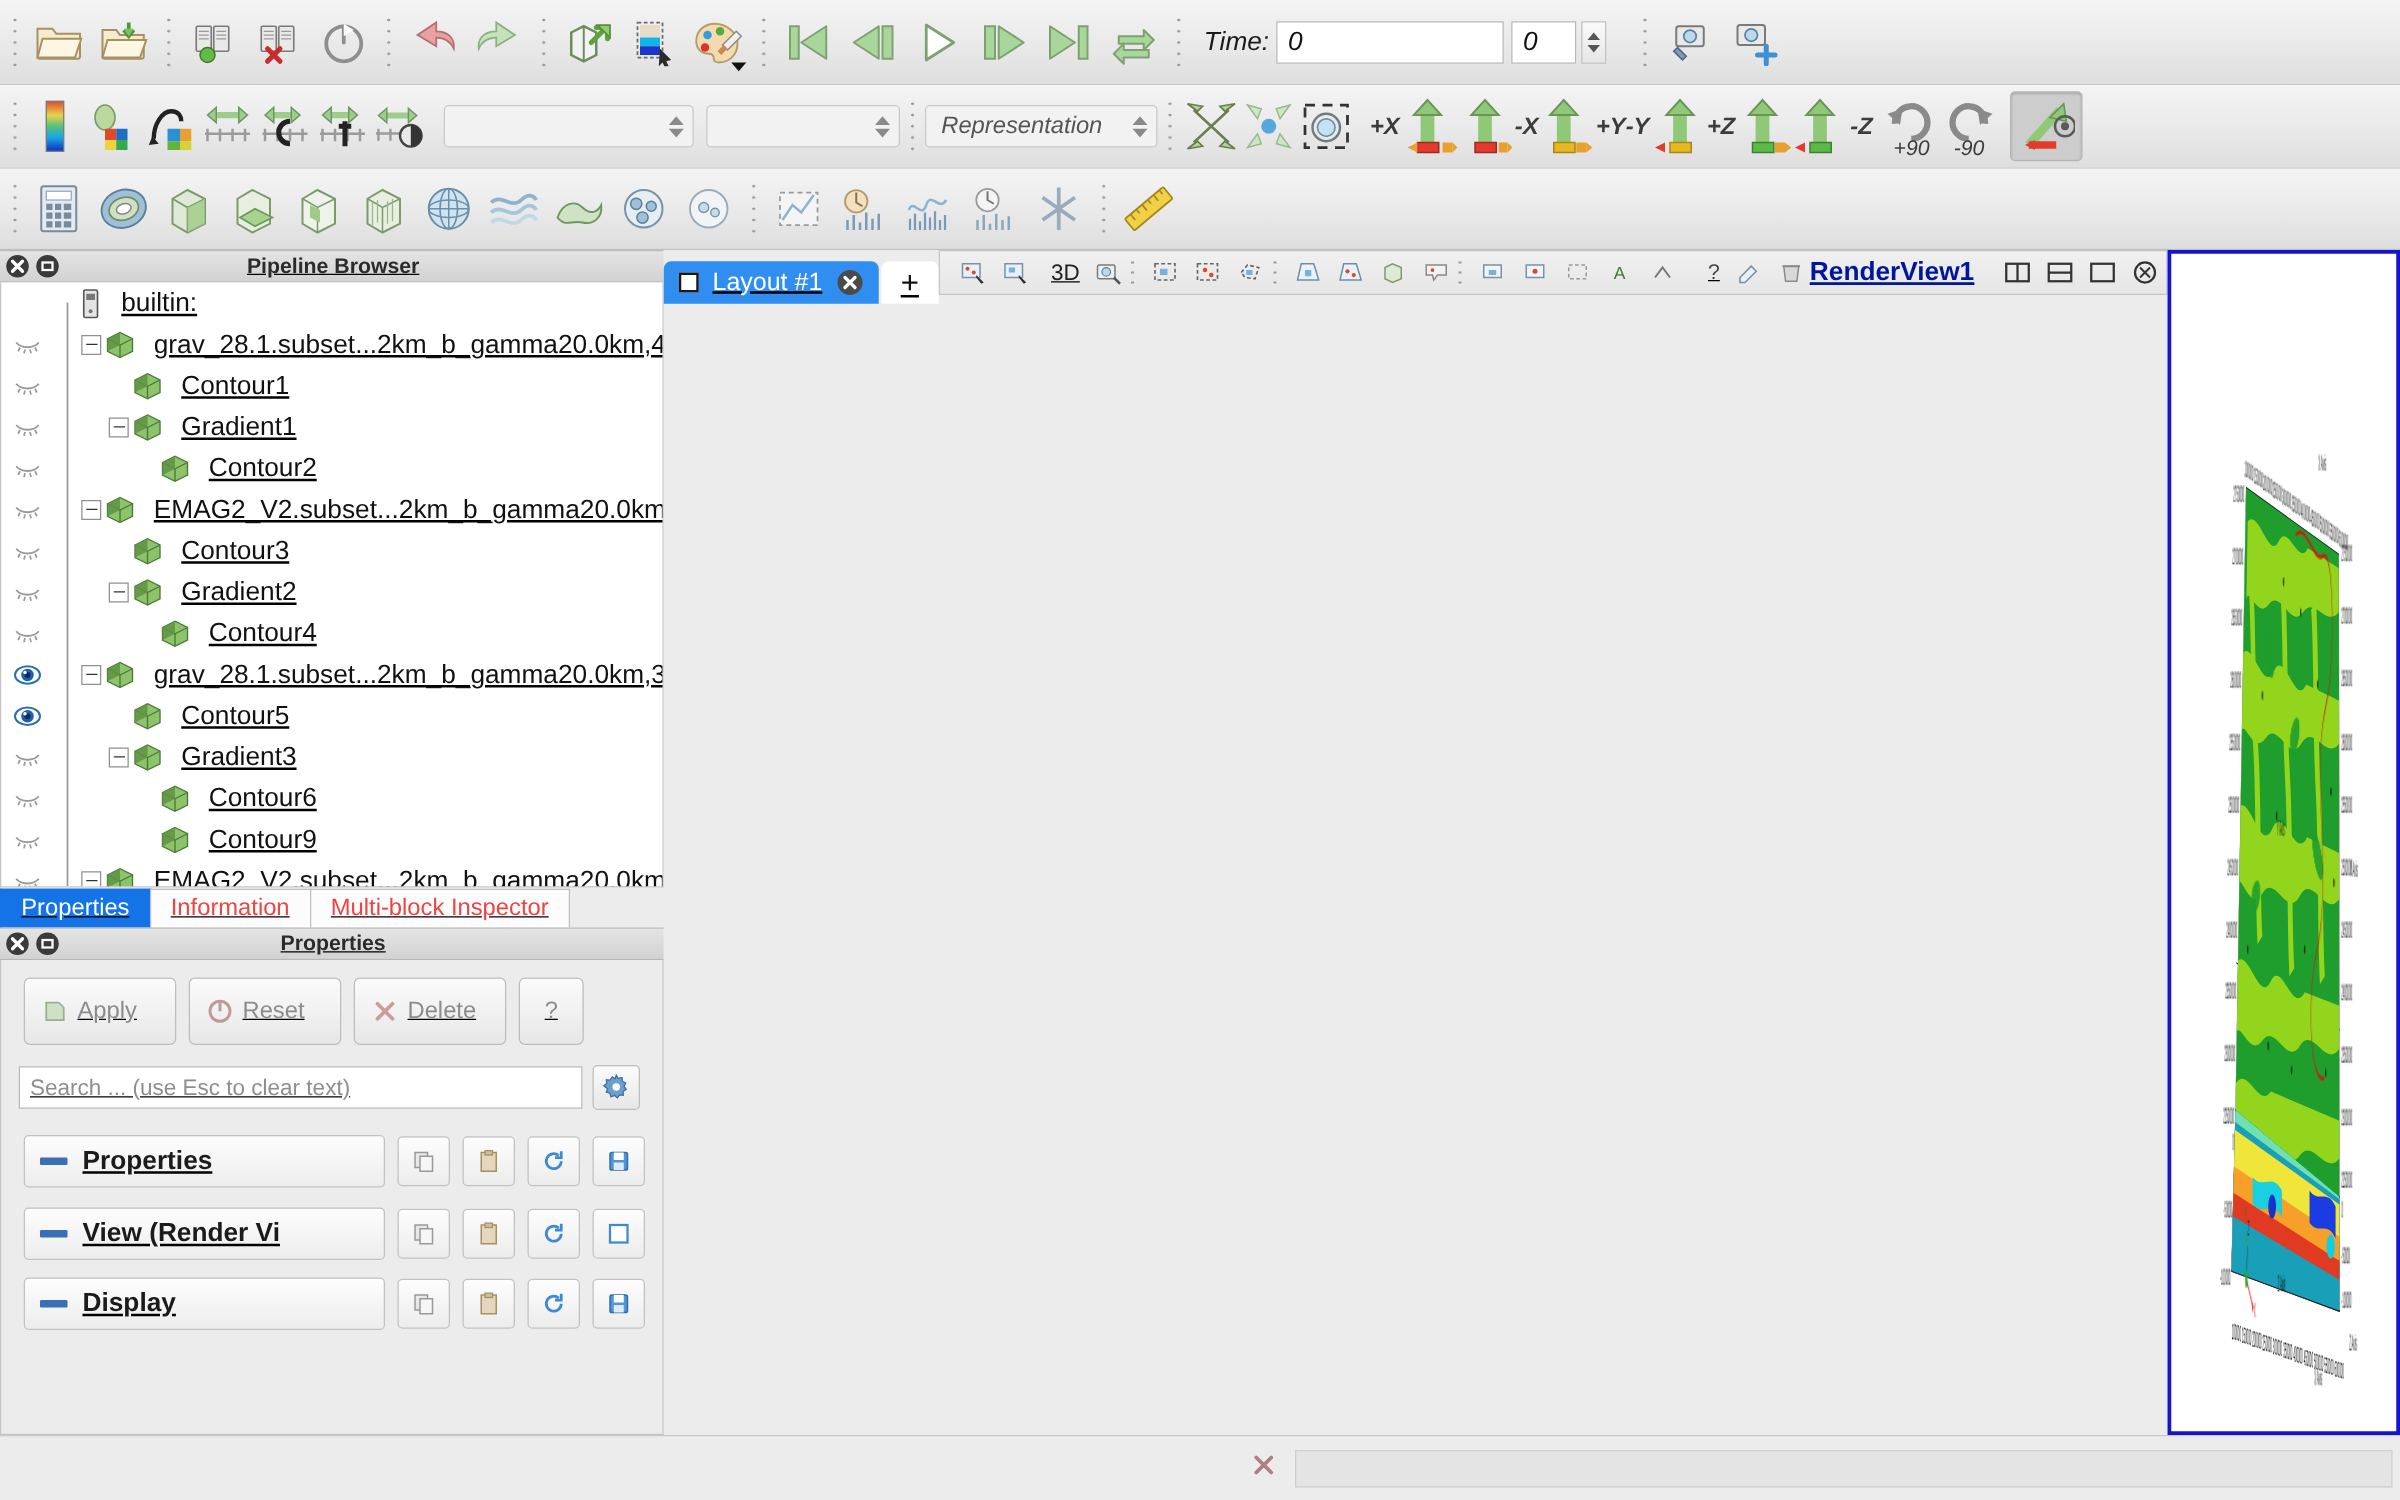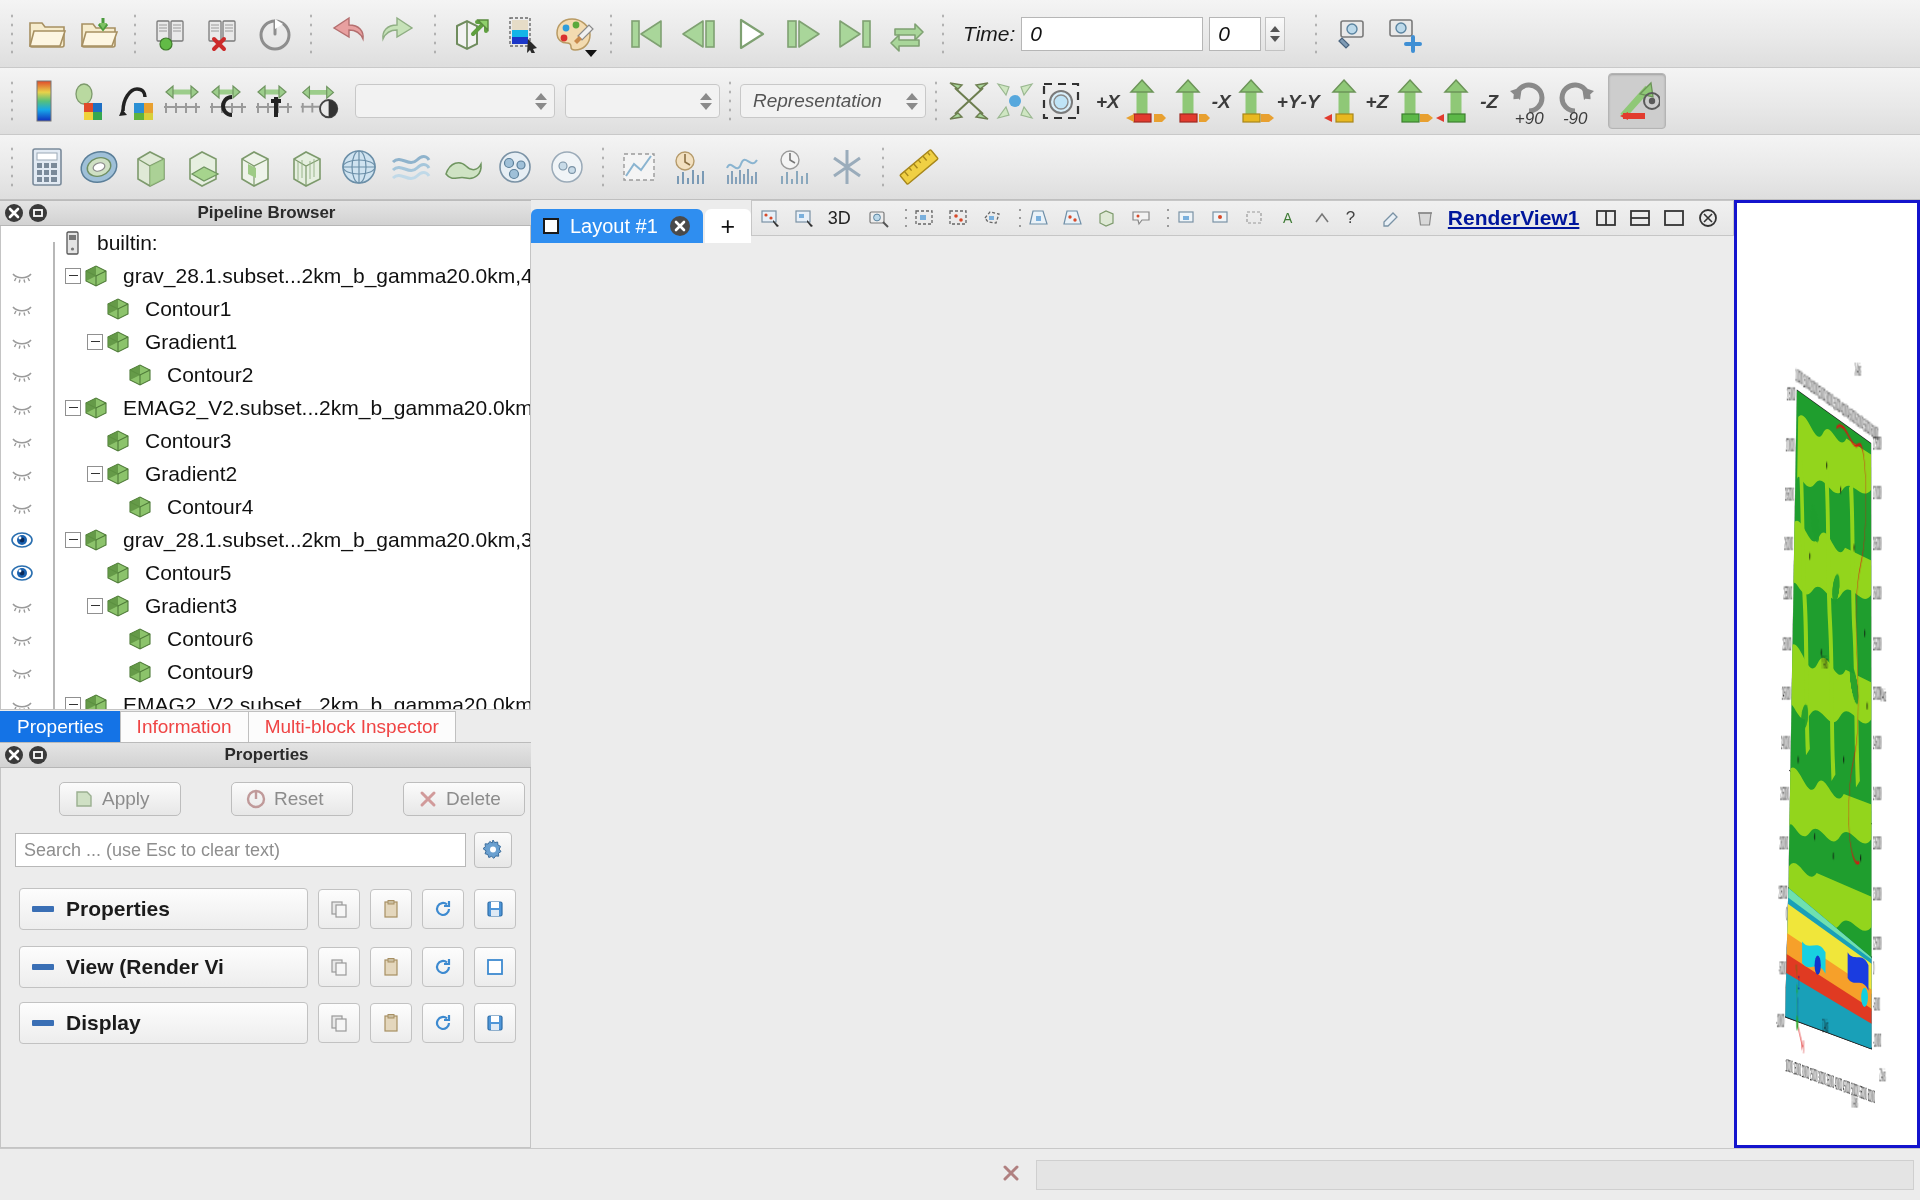--- a/index.html
+++ b/index.html
@@ -94,21 +94,21 @@
   }
   .tinyspin i{display:block;width:0;height:0;border-left:5px solid transparent;border-right:5px solid transparent;}
   .tinyspin i.up{border-bottom:6px solid #555;}
   .tinyspin i.dn{border-top:6px solid #555;}
 
   .axislabel { font-size: 19px; color:#3c3c3c; font-weight:700; margin-top:2px; }
   .axisbtn { display:flex; flex-direction:column; align-items:center; }
   .rotlbl { font-size:17px; color:#3c3c3c; margin-top:-4px; }
 
   
-  #main { position:absolute; top:200px; left:0; right:0; bottom:52px; display:flex; }
+  #main { position:absolute; top:200px; left:0; right:0; bottom:52px; display:flex;text-decoration:underline; }
 
   
   #leftdock { width: 531px; flex:none; display:flex; flex-direction:column; background:#ececec; }
 
   .dock-title {
     height: 26px; background: linear-gradient(180deg,#e4e4e4,#d2d2d2);
     border-top:1px solid #bbb; border-bottom:1px solid #b6b6b6;
     display:flex; align-items:center; position:relative;
   }
   .dock-title .ttl { flex:1; text-align:center; font-size:17px; font-weight:700; color:#2b2b2b; }
@@ -133,25 +133,25 @@
   .ptab {
     height:31px; padding:0 16px; display:flex; align-items:center;
     font-size:19px; color:#ef4444; background:#fcfcfc;
     border:1px solid #c0c0c0; border-bottom:none; margin-right:-1px;
   }
   .ptab.active { background:#1473e6; color:#fff; border-color:#1473e6; font-weight:400; }
 
   .propbody { height:380px; background:#ececec; border:1px solid #c4c4c4; border-top:none; overflow:hidden;}
   .btnrow { display:flex; gap:10px; padding:14px 14px 6px 18px; }
   .pbtn {
-    height:34px; min-width:122px; padding:0 14px;
+    height:54px; min-width:122px; padding:0 14px;
     background:linear-gradient(180deg,#fbfbfb,#e7e7e7);
     border:1px solid #bdbdbd; border-radius:5px;
     display:flex; align-items:center; gap:8px;
-    font-size:19px; color:#8c8c8c;margin-left:40px;
+    font-size:19px; color:#8c8c8c;
   }
   .pbtn.help { min-width:52px; justify-content:center; }
   .searchrow { display:flex; padding:10px 18px 6px 14px; align-items:center; gap:8px;}
   .searchbox {
     flex:1; height:34px; background:#fff; border:1px solid #b8b8b8;
     display:flex; align-items:center; padding-left:8px; font-size:18px; color:#8e8e8e;
   }
   .gearbtn {
     width:38px;height:36px;border:1px solid #bdbdbd;border-radius:4px;
     background:linear-gradient(180deg,#fbfbfb,#e7e7e7);
@@ -181,21 +181,21 @@
   .plusTab {
     height:34px; width:46px; background:#fff; border-radius:6px 6px 0 0;
     display:flex; align-items:center; justify-content:center; font-size:25px; color:#111; margin-left:2px;
   }
 
   .viewtoolbar {
     height:36px; background:linear-gradient(180deg,#f0f0f0,#e6e6e6);
     border:1px solid #c6c6c6; display:flex; align-items:center; padding-left:8px; gap:4px;
     position:relative;
   }
-  .vbtn { width:30px;height:28px; display:flex;align-items:center;justify-content:flex-start; border-radius:3px; }
+  .vbtn { width:30px;height:28px; display:flex;align-items:center;justify-content:flex-end; border-radius:3px; }
   .vsep { width:8px;height:24px; background-image:radial-gradient(circle,#9a9a9a 1px,transparent 1.2px);
           background-size:4px 8px;background-repeat:repeat-y;background-position:center; }
   .rvname { margin-left:auto; font-size:21px; font-weight:700; color:#00169c; text-decoration:underline; padding-right:12px;}
   .rvicons { display:flex; gap:4px; padding-right:6px; }
 
   .render {
     flex:1; background:#fff; border:3px solid #1414cd; position:relative; overflow:hidden;
   }
 
   

